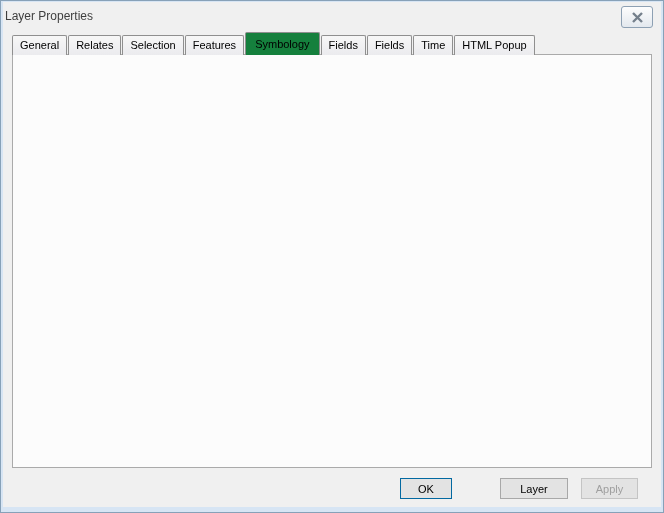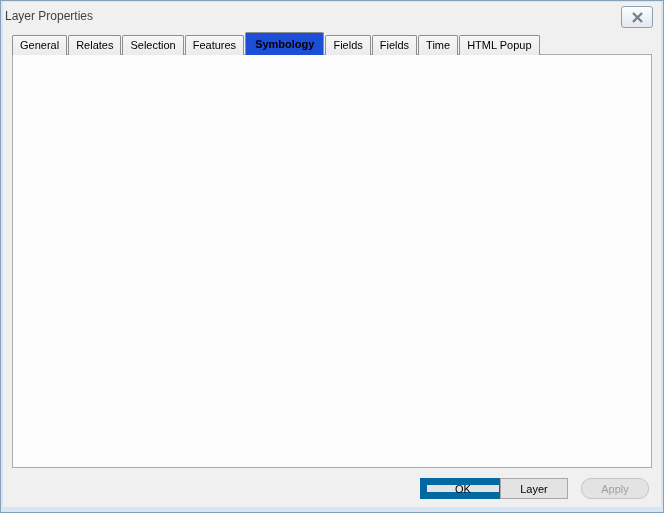--- a/index.html
+++ b/index.html
@@ -7,21 +7,21 @@
   
   .frame{position:absolute;inset:0;background:#d7e5f4;border:1px solid #87a1b8;box-sizing:border-box;}
   .bodybg{position:absolute;left:3px;top:2px;right:3px;bottom:6px;background:#f0f0f0;}
   
   .titlebar{position:absolute;left:3px;top:2px;right:3px;height:28px;display:flex;align-items:center;}
   .title{padding-left:2px;font-size:12px;color:#3f3f3f;}
   .closebtn{position:absolute;right:8px;top:4px;width:30px;height:20px;border:1px solid #8da0b3;border-radius:3px;background:linear-gradient(#fdfdfd,#e3e8ee);display:flex;align-items:center;justify-content:center;}
   
   .tabs{position:absolute;left:12px;top:33px;height:22px;display:flex;align-items:flex-end;z-index:3;}
   .tab{height:19px;line-height:19px;padding:0 7px;background:linear-gradient(#f7f7f7,#ebebee);border:1px solid #8f8f8f;border-bottom:none;margin-right:1px;border-radius:2px 2px 0 0;white-space:nowrap;}
-  .tab.active{height:22px;line-height:22px;background:#1d4ed8;position:relative;z-index:4;margin-top:-3px;padding:0 9px;font-weight:bold;}
+  .tab.active{height:22px;line-height:22px;background:#15803d;position:relative;z-index:4;margin-top:-3px;padding:0 9px;}
   
   .page{position:absolute;left:12px;top:54px;width:640px;height:414px;background:#fcfcfc;border:1px solid #aaa;box-sizing:border-box;z-index:2;}
   .abs{position:absolute;}
   .lbl{white-space:nowrap;}
   
   .treebox{position:absolute;left:16px;top:70px;width:130px;height:207px;background:#fff;border:1px solid #83878c;box-sizing:border-box;overflow:hidden;}
   .tree-item{height:15px;line-height:15px;padding-left:6px;white-space:nowrap;font-weight:bold;}
   .tree-item span{padding:0 2px;}
   .tree-children{position:relative;font-weight:normal;}
   .tree-children::before{content:"";position:absolute;left:14px;top:-4px;bottom:7px;border-left:1px dotted #8a8a8a;}
@@ -68,23 +68,23 @@
   
   .arrowbtn{position:absolute;width:24px;height:23px;background:#e6e7e9;border:1px solid #b9bcc0;display:flex;align-items:center;justify-content:center;box-sizing:border-box;}
   .upbtn{left:549px;top:217px;}
   .downbtn{left:549px;top:246px;}
   
   .actions .btn{position:absolute;height:22px;top:349px;}
   .btn.disabled{color:#a2a2a2;background:#dcdcdc;border-color:#c2c2c2;}
   .advarrow{font-size:9px;margin-left:6px;}
   
   .footer .btn{position:absolute;top:478px;height:21px;background:#e3e3e3;}
-  .okbtn{left:420px;width:86px;border:7px solid #0369a1;}
+  .okbtn{left:400px;width:52px;border:1px solid #0369a1;}
   .cancelbtn{left:500px;width:68px;}
-  .applybtn{left:581px;width:68px;color:#9f9f9f;background:#e3e3e3;border-color:#c4c4c4;border-radius:10px;}
+  .applybtn{left:581px;width:57px;color:#9f9f9f;background:#e3e3e3;border-color:#c4c4c4;}
 </style>
 </head>
 <body>
 
 <div class="screen">
   <div class="frame"></div>
   <div class="bodybg"></div>
 
   <div class="titlebar">
     <div class="title">Layer Properties</div>

